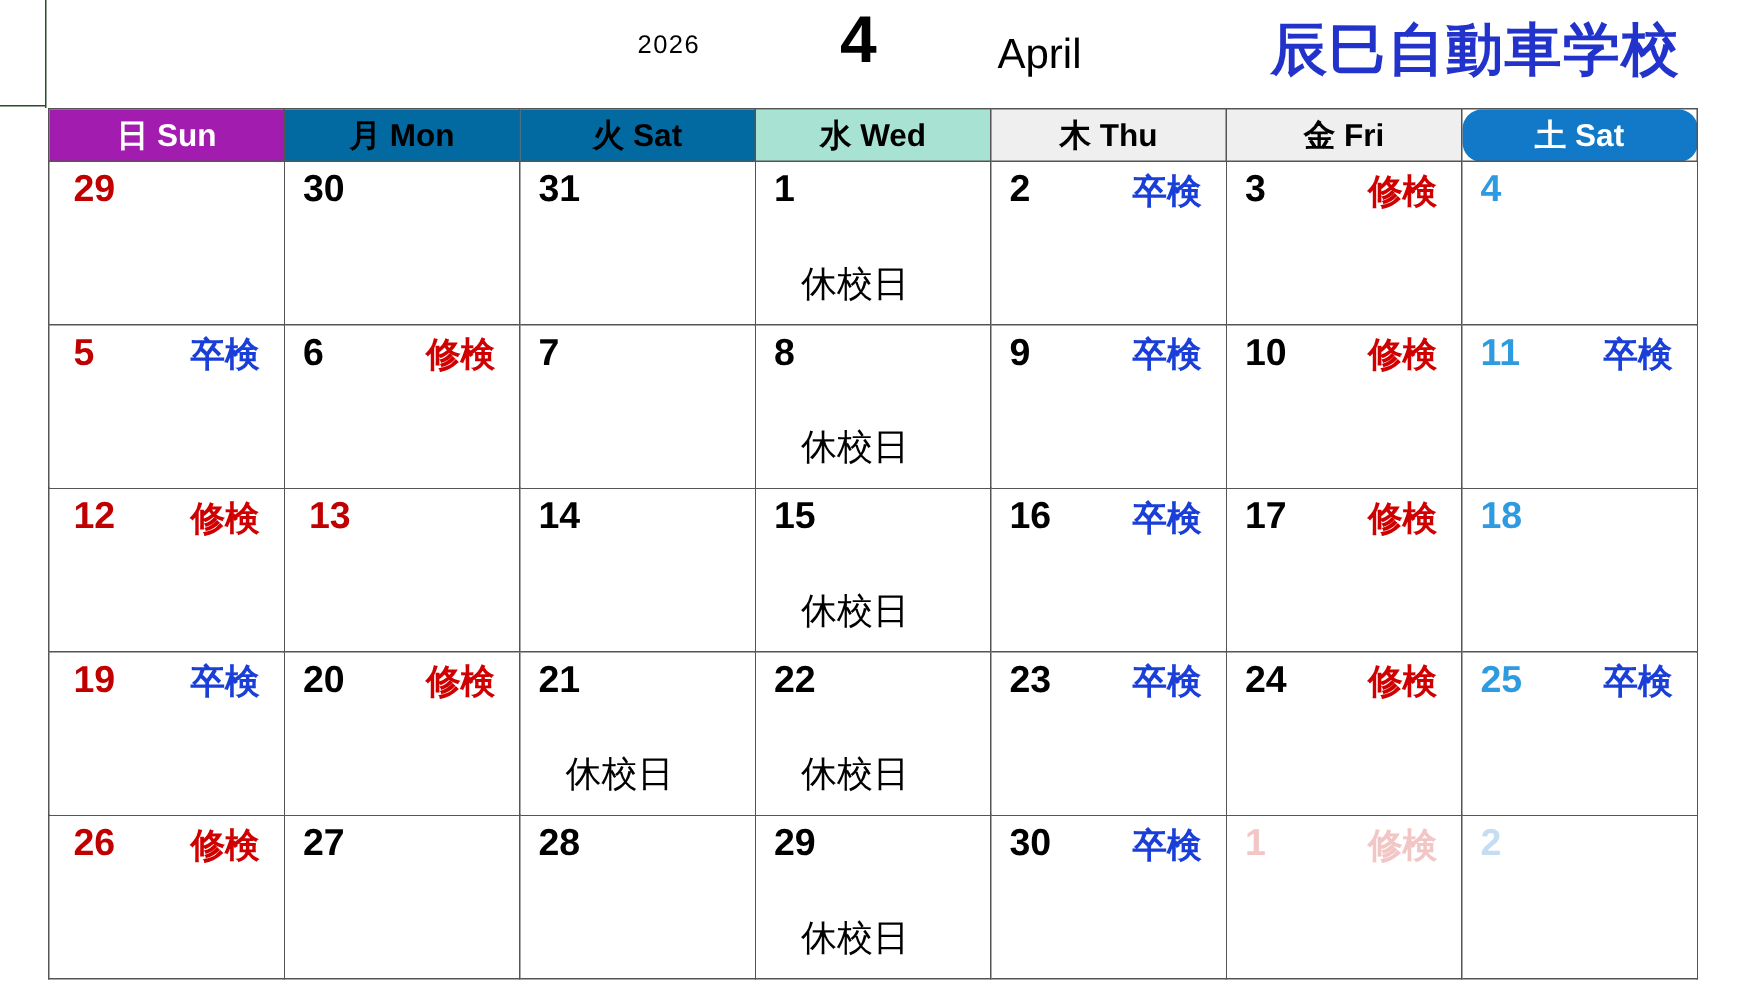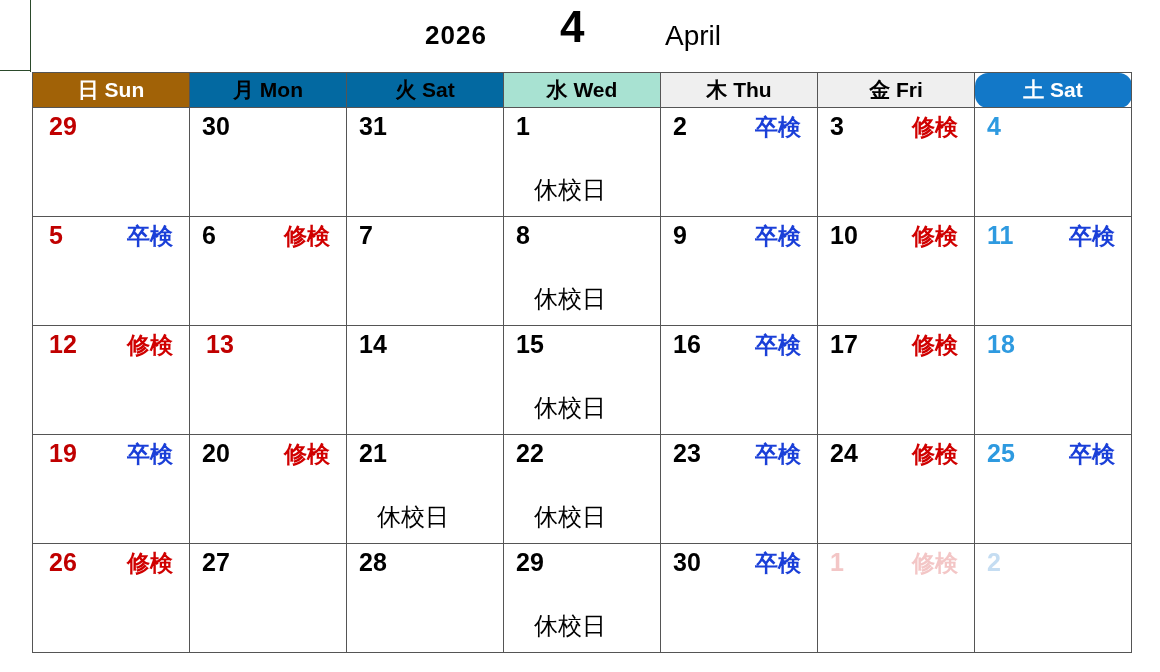--- a/index.html
+++ b/index.html
@@ -35,22 +35,22 @@
   .header {
     position: relative;
     height: 70px;
     display: flex;
     align-items: center;
   }
   .hdr-year {
     position: absolute;
     left: 425px;
     top: 20px;
-    font-size: 26px;
-    font-weight: bold;
+    font-size: 17px;
+    font-weight: normal;
     color: #000;
     letter-spacing: 1px;
   }
   .hdr-month {
     position: absolute;
     left: 560px;
     top: 2px;
     font-size: 44px;
     font-weight: bold;
     color: #000;
@@ -83,21 +83,21 @@
   table.cal th, table.cal td {
     border: 1px solid #555;
   }
   table.cal th {
     height: 32px;
     font-size: 21px;
     font-weight: bold;
     text-align: center;
     vertical-align: middle;
   }
-  th.sun { background: #a16207; color: #ffffff; }
+  th.sun { background: #a21caf; color: #ffffff; }
   th.mon, th.tue { background: #0369a1; color: #000000; }
   th.wed { background: #a8e2d2; color: #000000; }
   th.thu, th.fri { background: #efefef; color: #000000; }
   th.sat { background: #1278c8; color: #ffffff; border-radius: 13px; }
 
   table.cal td {
     height: 108px;
     vertical-align: top;
     padding: 0;
     position: relative;
@@ -144,20 +144,21 @@
 </head>
 <body>
 
 <div class="guide-v"></div>
 <div class="guide-h"></div>
 
 <div class="header">
   <div class="hdr-year">2026</div>
   <div class="hdr-month">4</div>
   <div class="hdr-monthname">April</div>
+  <div class="hdr-school">辰巳自動車学校</div>
 </div>
 
 <table class="cal">
   <thead>
     <tr>
       <th class="sun">日 Sun</th>
       <th class="mon">月 Mon</th>
       <th class="tue">火 Sat</th>
       <th class="wed">水 Wed</th>
       <th class="thu">木 Thu</th>

